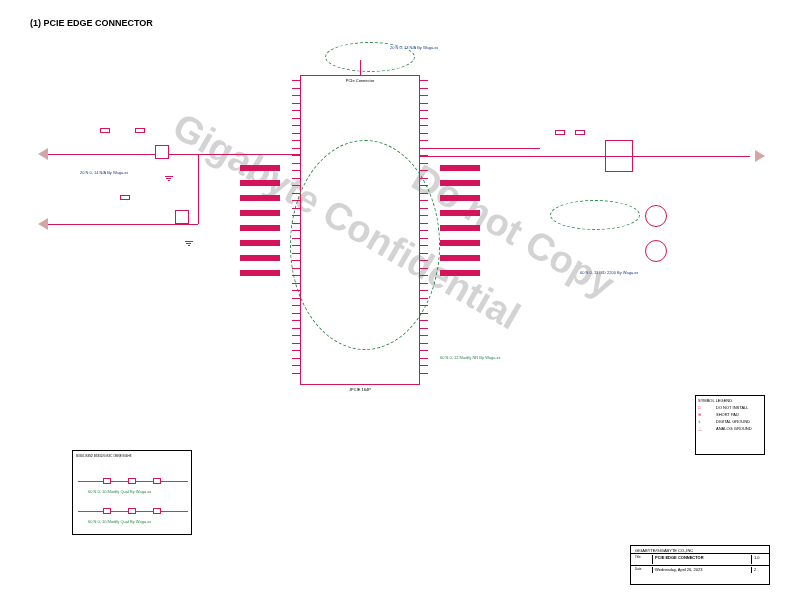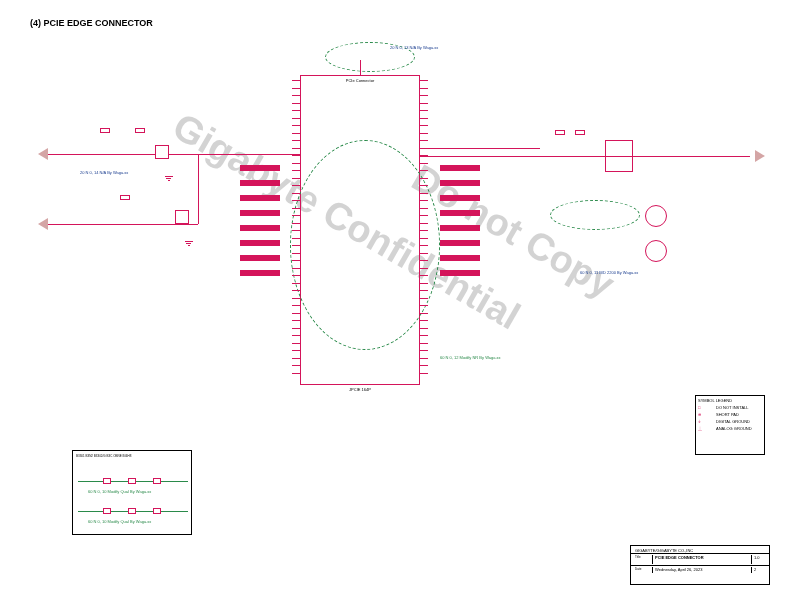--- a/index.html
+++ b/index.html
@@ -31,21 +31,21 @@
 .legend-sym{width:15px;margin-right:3px;color:#d4145a}
 .subcircuit{position:absolute;bottom:65px;left:72px;width:120px;height:85px;border:1px solid #000}
 .green-wire{background:#2a8a4a}
 .ic-small{position:absolute;border:1px solid #d4145a;width:30px;height:30px}
 .gnd{position:absolute;width:8px}
 .gnd-line{height:1px;background:#d4145a;margin-top:1px}
 </style>
 </head>
 <body>
 
-<div class="title">(4) PCIE EDGE CONNECTOR</div>
+<div class="title">(1) PCIE EDGE CONNECTOR</div>
 
 <div class="watermark wm1">Gigabyte Confidential</div>
 <div class="watermark wm2">Do not Copy</div>
 
 <div class="main-ic">
   <div class="ic-label">PCIe Connector</div>
   <div class="ic-bottom">JPCIE 164P</div>
 </div>
 
 <div class="port-arrow port-left" style="top:148px"></div>

